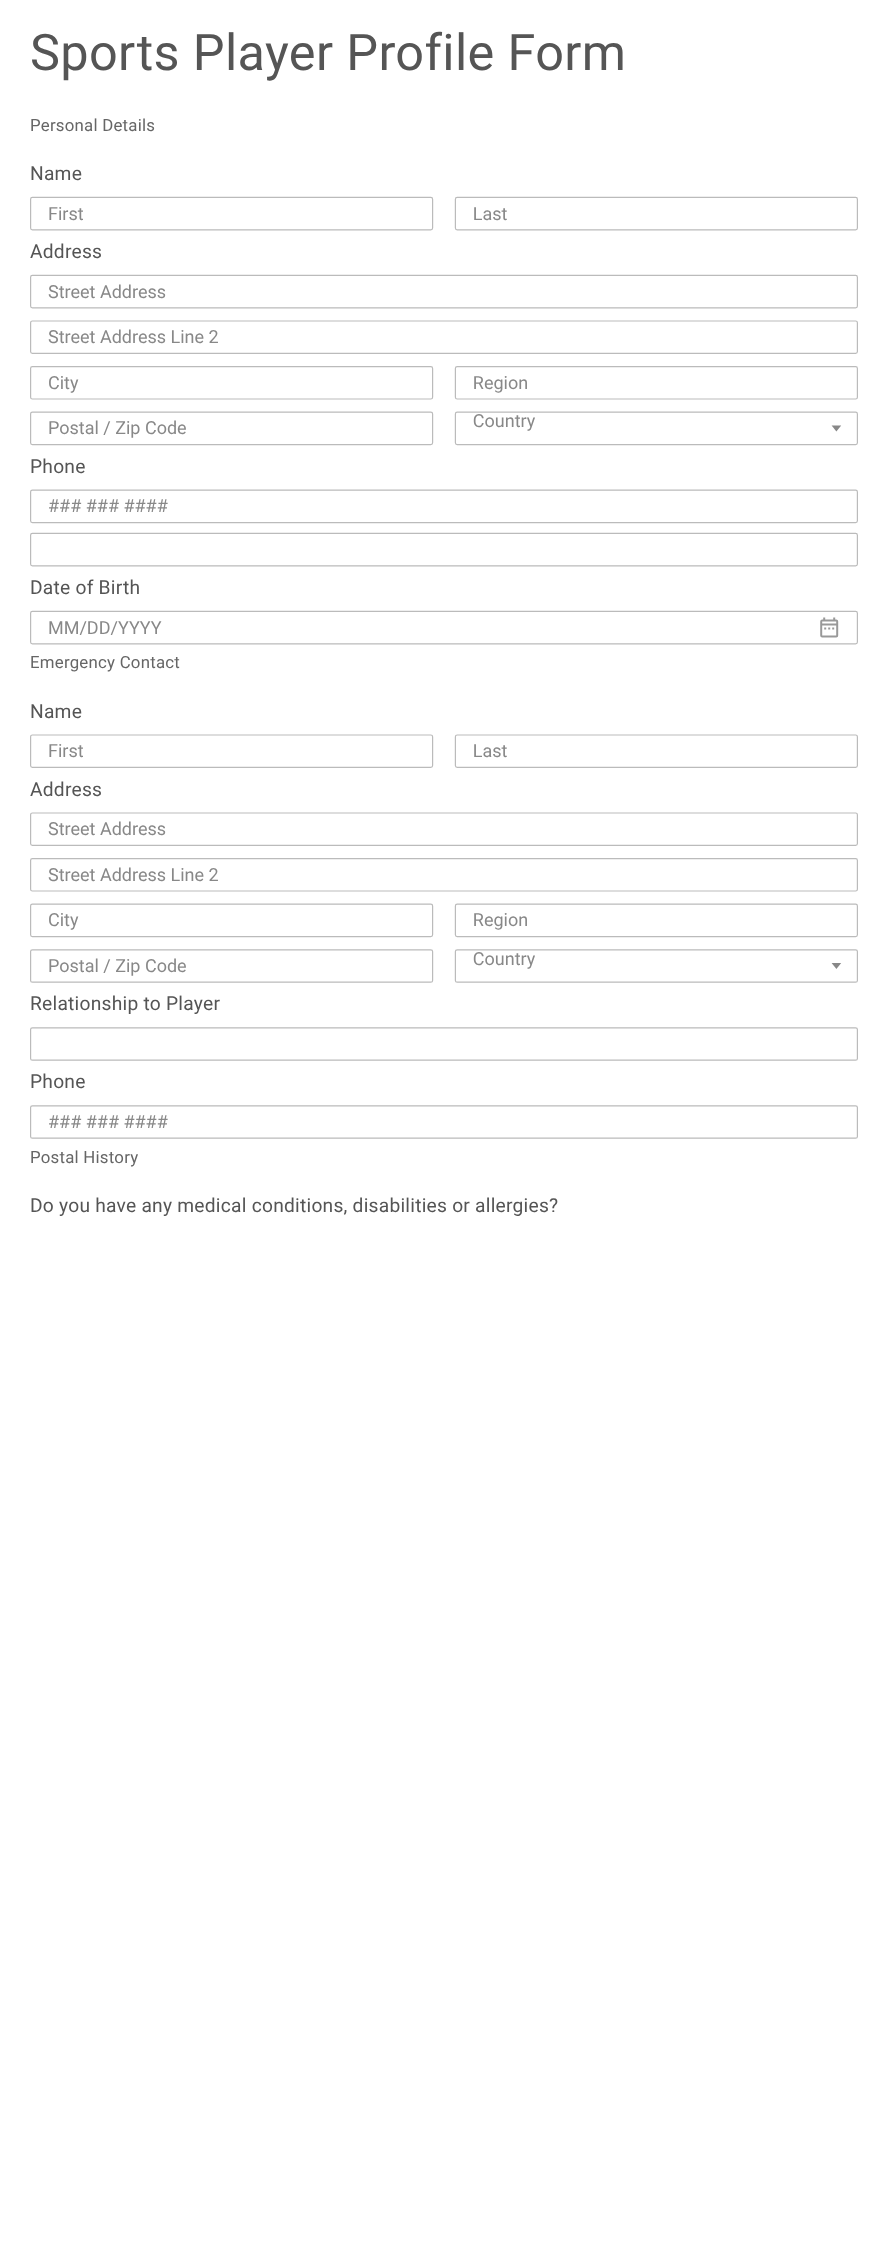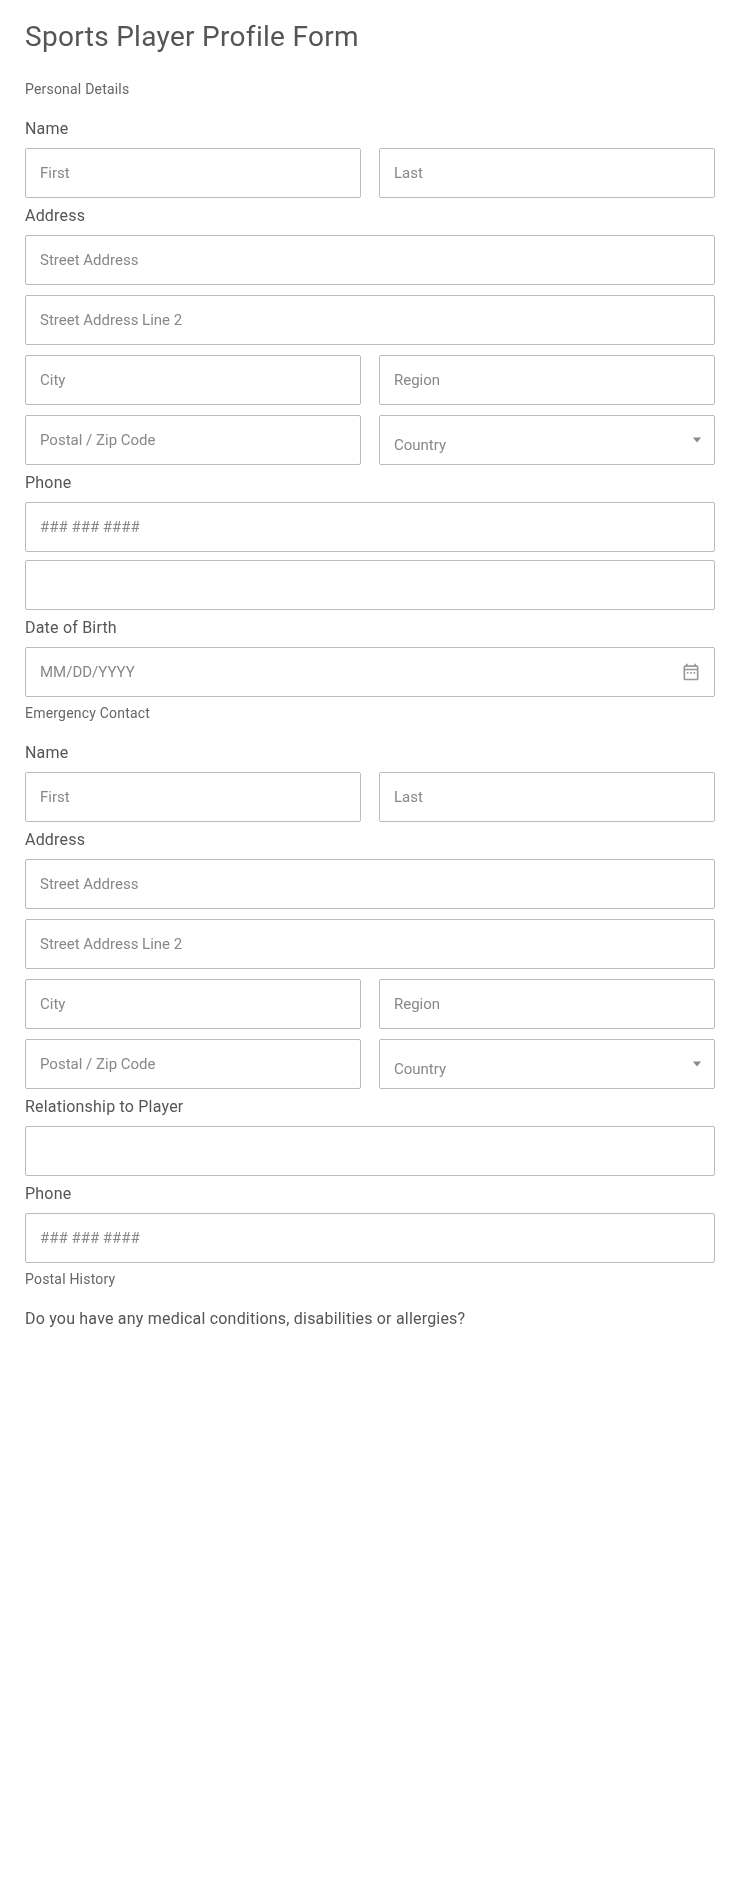--- a/index.html
+++ b/index.html
@@ -8,21 +8,21 @@
       padding: 0;
     }
     body {
       font-family: -apple-system, BlinkMacSystemFont, "Segoe UI", Roboto, "Helvetica Neue", Arial, sans-serif;
       background: #ffffff;
       padding: 20px 25px;
       color: #555;
       width: 740px;
     }
     .form-title {
-      font-size: 28px;
+      font-size: 42px;
       font-weight: 400;
       color: #555;
       margin-bottom: 28px;
       letter-spacing: 0.3px;
     }
     .section-heading {
       font-size: 14px;
       color: #666;
       font-weight: 400;
       margin-bottom: 22px;
@@ -49,21 +49,21 @@
     input[type="text"],
     .select-field {
       width: 100%;
       padding: 10px 14px;
       font-size: 15px;
       border: 1px solid #bbb;
       border-radius: 2px;
       background: #fff;
       color: #555;
       font-family: inherit;
-      height: 50px;
+      height: 28px;
     }
     input[type="text"]::placeholder {
       color: #888;
       font-weight: 400;
     }
     .stacked {
       display: flex;
       flex-direction: column;
       gap: 10px;
     }

